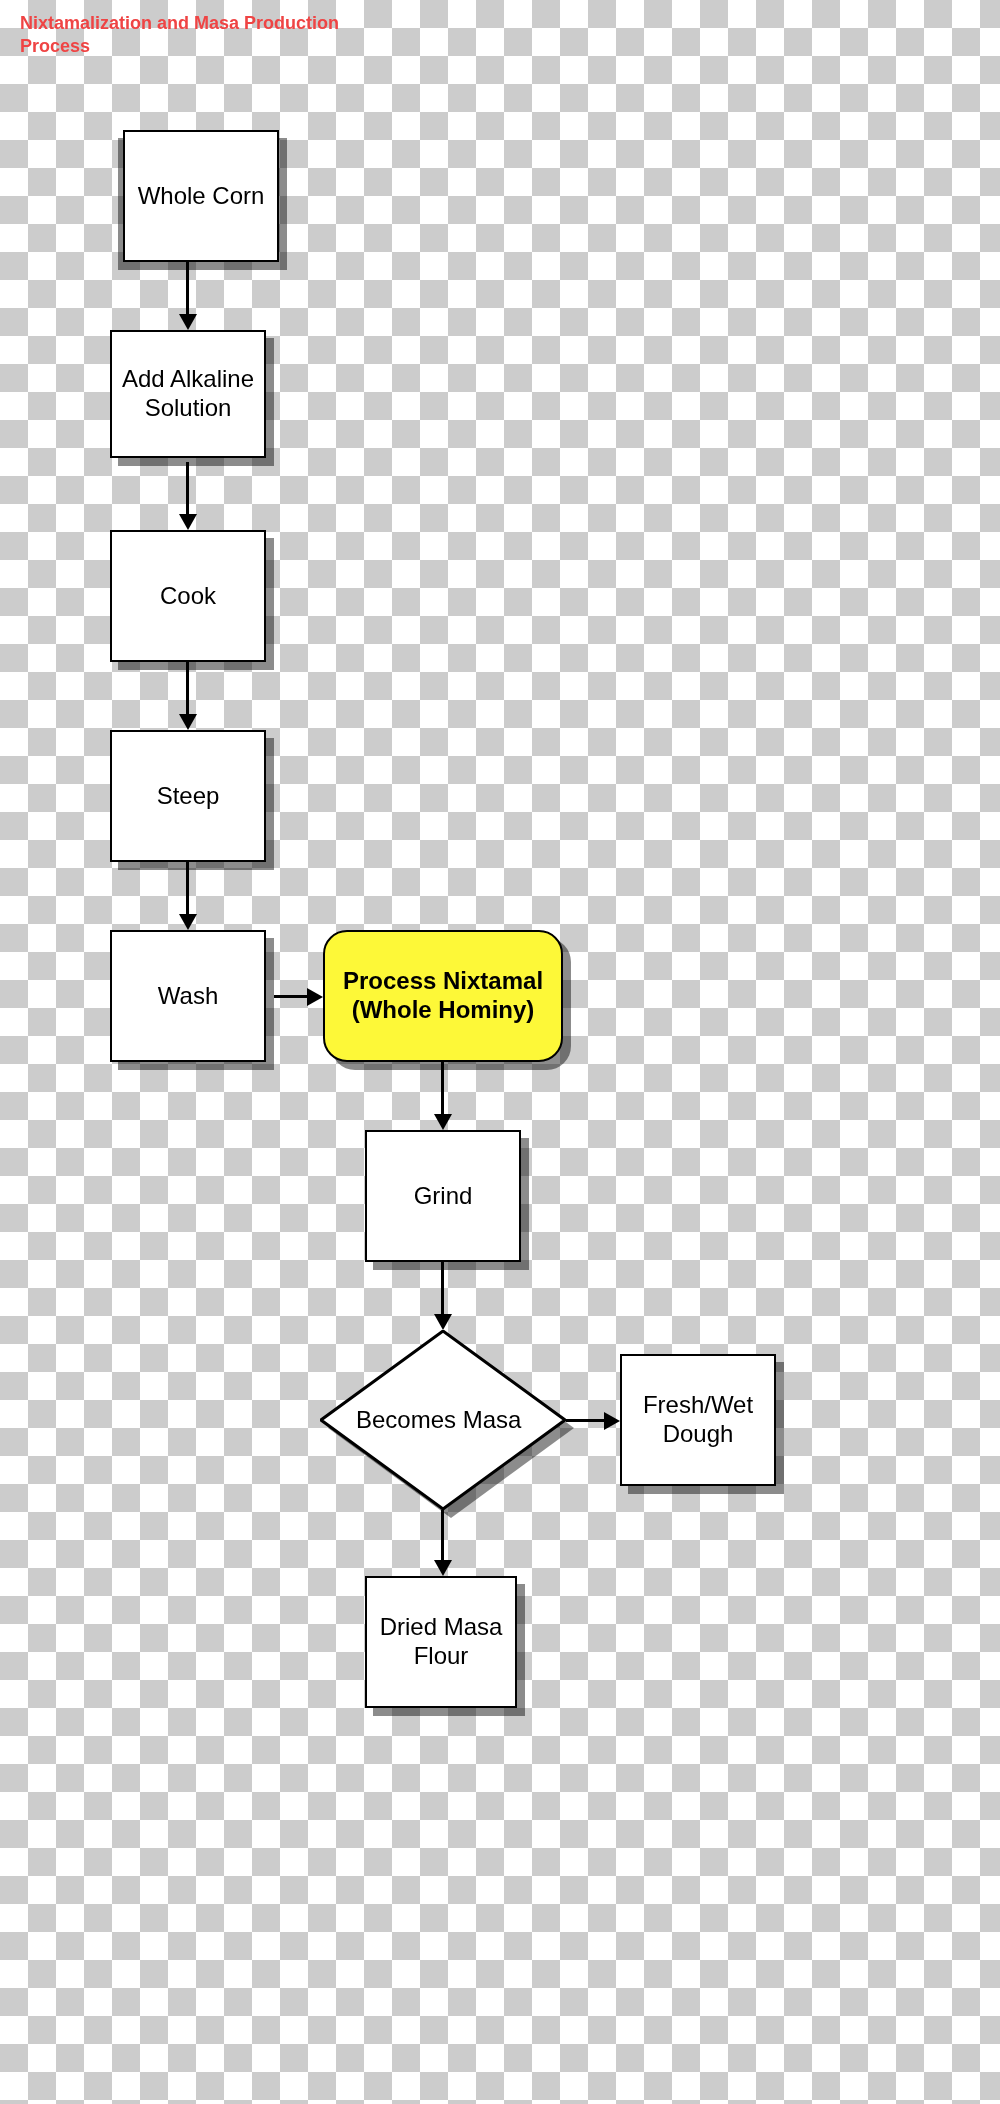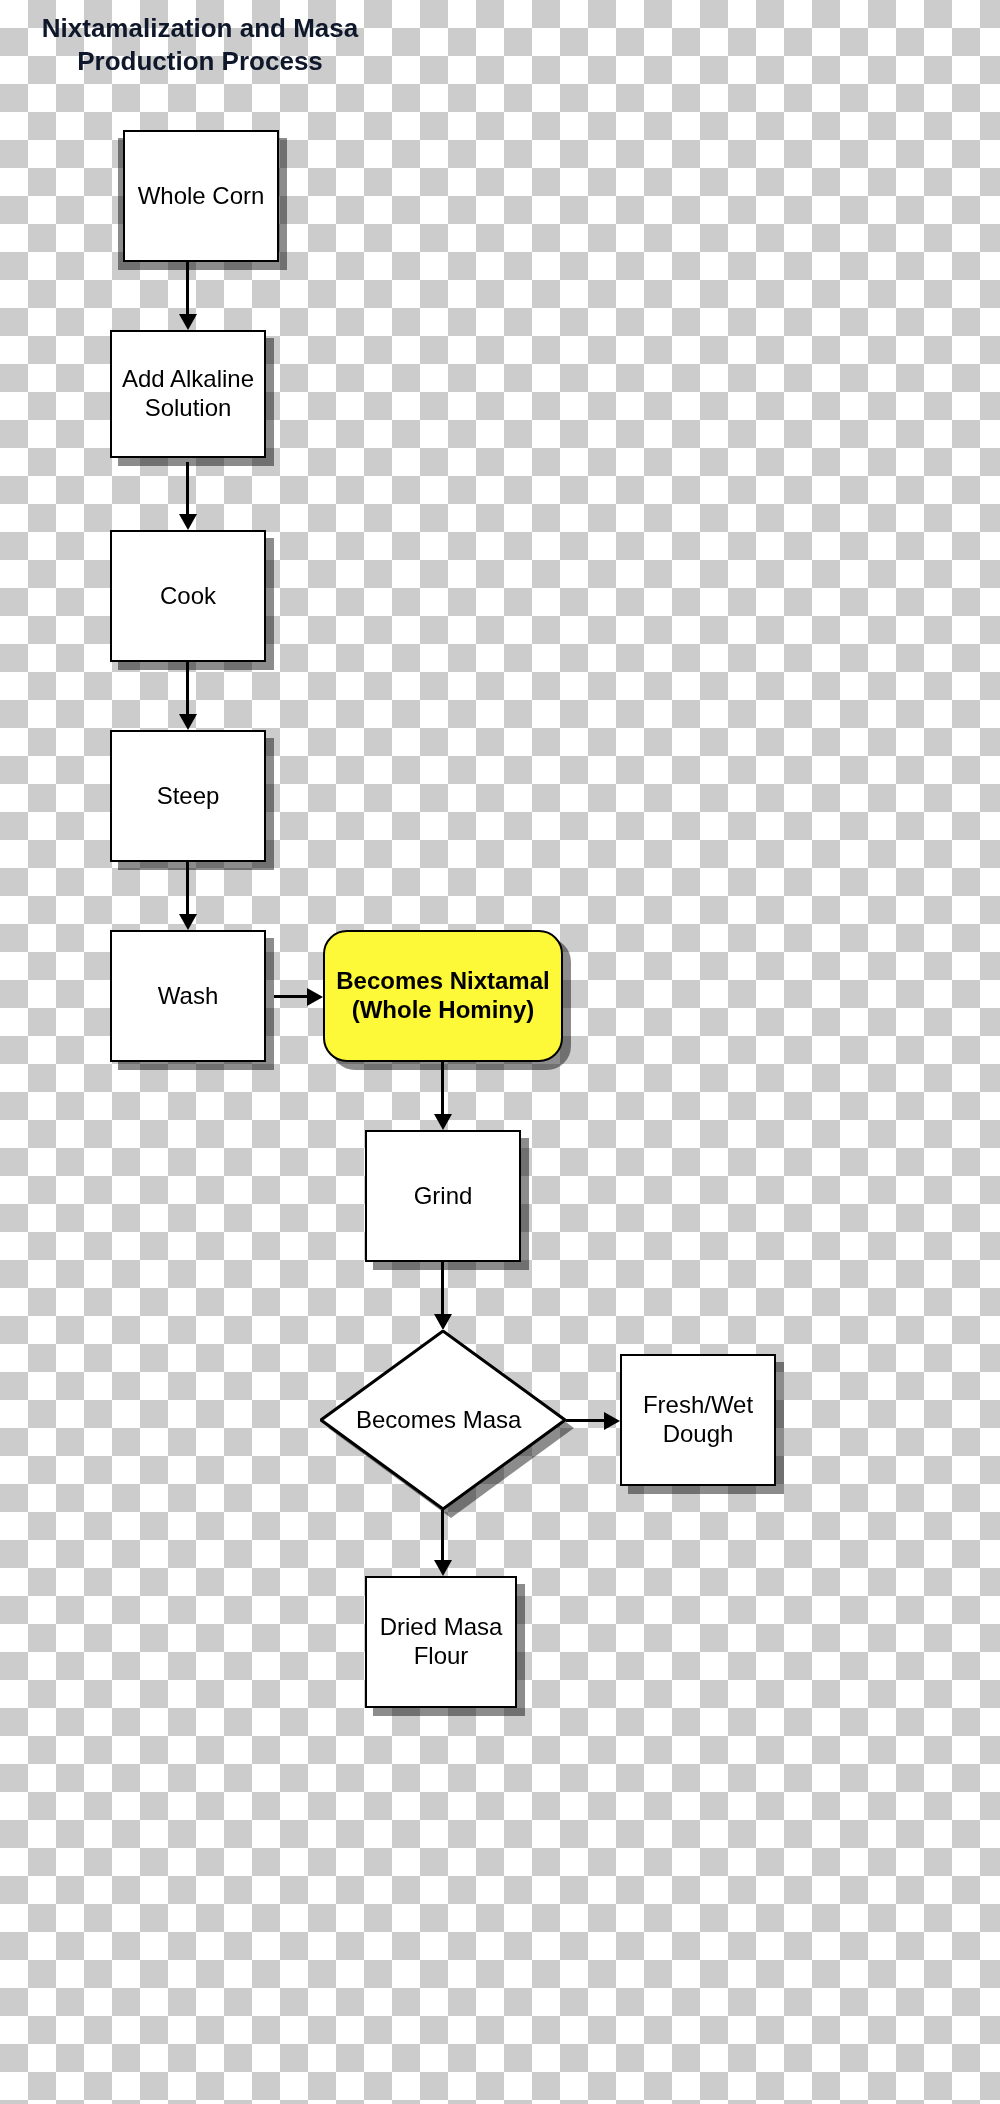--- a/index.html
+++ b/index.html
@@ -9,22 +9,22 @@
     background-image:
       linear-gradient(45deg,#ccc 25%,transparent 25%,transparent 75%,#ccc 75%),
       linear-gradient(45deg,#ccc 25%,transparent 25%,transparent 75%,#ccc 75%);
     background-size:56px 56px;
     background-position:0 0,28px 28px;
     background-color:#fff;
     position:relative;
   }
   .title{
     position:absolute;left:20px;top:12px;width:360px;
-    font-size:26px;font-weight:bold;text-align:center;line-height:1.25;
-    color:#0f172a;
+    font-size:18px;font-weight:bold;text-align:left;line-height:1.25;
+    color:#ef4444;
   }
   .node{position:absolute;}
   .shadow{
     position:absolute;left:8px;top:8px;width:100%;height:100%;
     background:rgba(0,0,0,0.45);
   }
   .box{
     position:relative;background:#fff;border:2.5px solid #000;
     width:100%;height:100%;box-sizing:border-box;
     display:flex;align-items:center;justify-content:center;
@@ -109,21 +109,21 @@
 <div class="node" style="left:110px;top:930px;width:156px;height:132px;">
   <div class="shadow"></div>
   <div class="box">
       <span>Wash</span>
     </div>
 </div>
 
 <div class="node rounded highlight" style="left:323px;top:930px;width:240px;height:132px;">
   <div class="shadow"></div>
   <div class="box">
-      <span>Becomes Nixtamal (Whole Hominy)</span>
+      <span>Process Nixtamal (Whole Hominy)</span>
     </div>
 </div>
 
 <div class="node" style="left:365px;top:1130px;width:156px;height:132px;">
   <div class="shadow"></div>
   <div class="box">
       <span>Grind</span>
     </div>
 </div>
 

